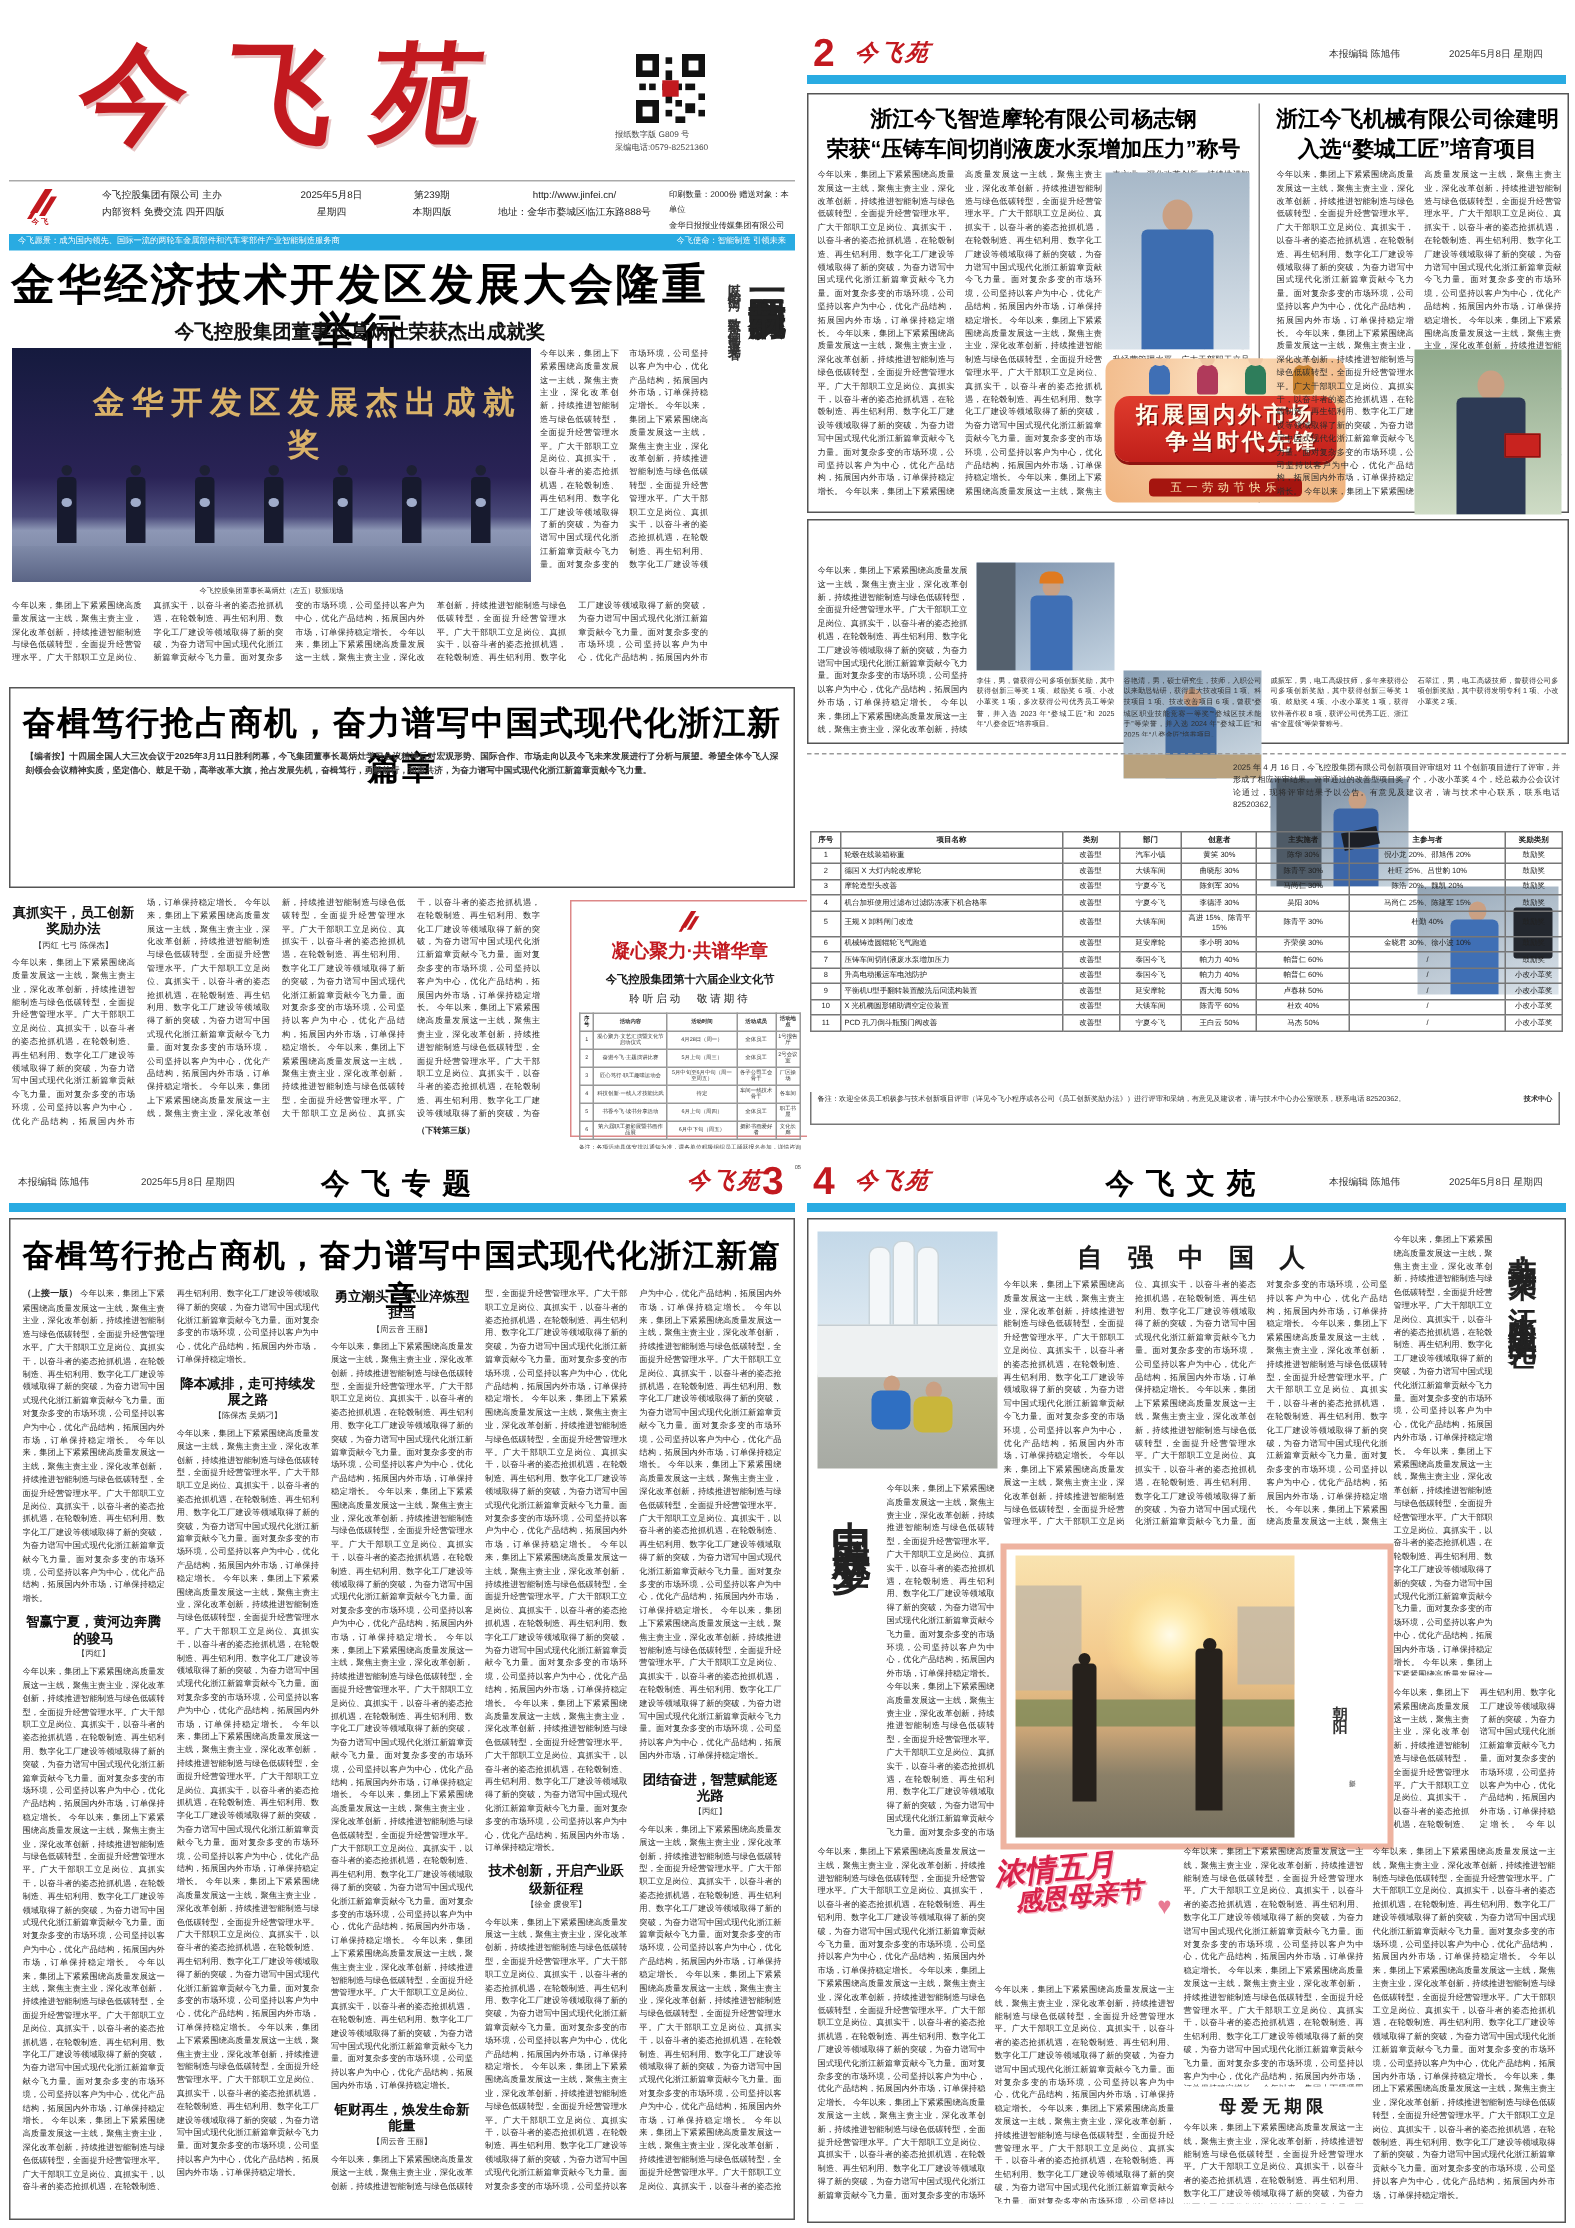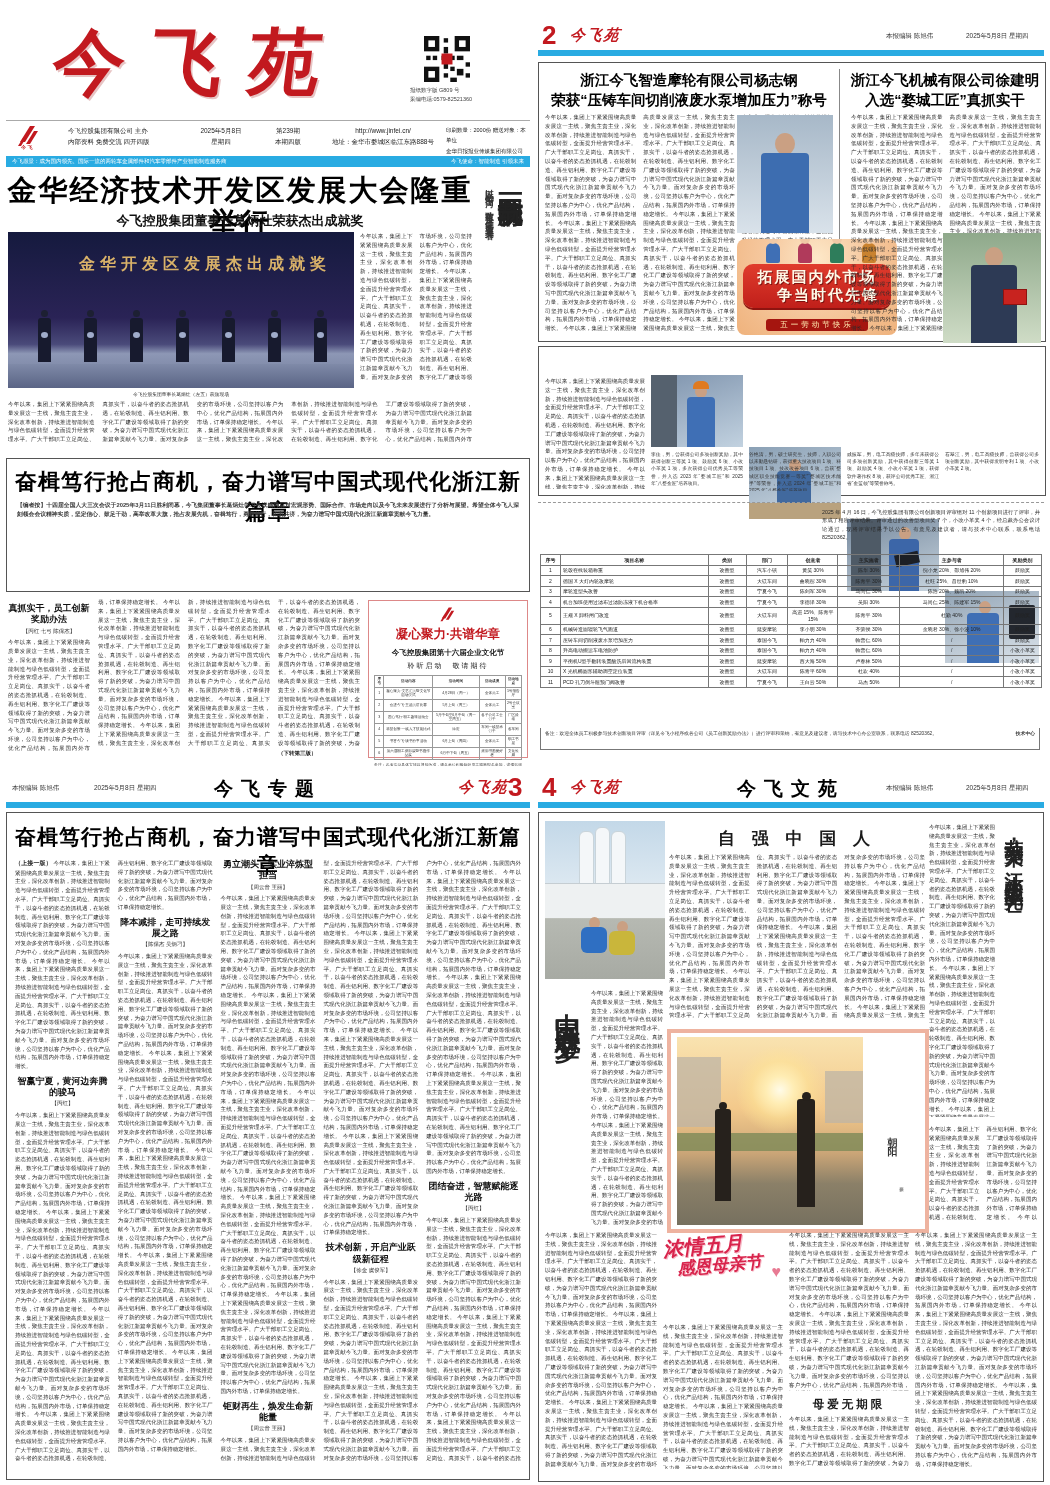--- a/index.html
+++ b/index.html
@@ -26,21 +26,21 @@
         letter-spacing:26px;transform:skewX(-7deg);line-height:1;text-shadow:2px 2px 0 rgba(160,20,20,.25);}
   .infotxt{font-size:6.5px;line-height:1.7;color:#222;}
   .slogan{font-size:5.5px;color:#fff;line-height:11px;white-space:nowrap;overflow:hidden;}
   
   .h1big{font-size:29px;font-weight:900;text-align:center;letter-spacing:2px;color:#000;line-height:1.15;}
   .h1sub{font-size:13px;font-weight:bold;text-align:center;color:#111;}
   .h2box{font-size:22px;font-weight:900;text-align:center;color:#000;letter-spacing:1px;}
   .h15{font-size:14.5px;font-weight:900;text-align:center;color:#000;line-height:1.35;}
   
   .stage{background:linear-gradient(180deg,#151a3e 0%,#2a2356 55%,#4a4a7a 72%,#8d97b5 78%,#6f7a99 100%);overflow:hidden;}
-  .stage-title{font-size:16px;font-weight:bold;color:#d9b269;letter-spacing:5px;text-align:center;
+  .stage-title{font-size:21px;font-weight:bold;color:#d9b269;letter-spacing:5px;text-align:center;
                font-family:Liberation Sans, sans-serif;padding-left:48px;}
   .fig{position:absolute;bottom:26px;width:13px;height:44px;background:#171a2e;border-radius:3px 3px 0 0;}
   .fig::before{content:"";position:absolute;top:-8px;left:3px;width:7px;height:7px;border-radius:50%;background:#1d2033;}
   .fig::after{content:"";position:absolute;top:14px;left:3px;width:7px;height:6px;border-radius:50%;background:#b9c7e6;opacity:.85;}
   
   .itable{width:100%;border-collapse:collapse;font-size:5px;color:#222;}
   .itable th,.itable td{border:1px solid #777;padding:1.5px 2px;text-align:center;line-height:1.3;}
   .itable th{font-weight:bold;}
   .itable td:nth-child(2){text-align:left;}
   .mtable{width:100%;border-collapse:collapse;font-size:3.6px;color:#333;}
@@ -64,21 +64,21 @@
   .mscript{font-family:"DejaVu Serif",serif;font-weight:900;font-style:italic;color:#d8234b;
            transform:rotate(-5deg);line-height:1.1;text-shadow:1px 1px 0 #f6b9c6;}
   
   .sunrise{background:linear-gradient(180deg,#f9e3b0 0%,#f3c98b 38%,#caa577 62%,#8b8068 78%,#76705f 100%);position:relative;overflow:hidden;}
   .sun{position:absolute;width:90px;height:90px;border-radius:50%;
        background:radial-gradient(circle,#fffbe8 0%,#ffedb4 22%,rgba(255,228,150,.55) 45%,rgba(255,228,150,0) 70%);}
   .sil{position:absolute;background:#26211c;border-radius:3px 3px 0 0;}
   .sil::before{content:"";position:absolute;top:-7px;left:25%;width:50%;padding-top:50%;border-radius:50%;background:#26211c;}
   .bld{position:absolute;background:rgba(190,180,165,.75);}
   
-  .culture{border:1px solid #d88;}
+  .culture{border:1px solid #d88;margin-left:12px;}
   .note4{font-size:3.8px;line-height:1.5;color:#444;text-align:justify;}
   .dashed{border-top:1px dashed #999;}
   .boxed{border:1px solid #555;}
 </style>
 </head>
 <body>
 
 <div id="canvas">
 
   <div class="page" style="left:6px;top:14px;width:524px;height:748px;">
@@ -280,21 +280,21 @@
         <span class="toon" style="left:78%;background:#c9822f;"></span>
         <div class="banner-red">
           <div class="banner-t" style="margin-top:4px;">拓展国内外市场</div>
           <div class="banner-t" style="margin-left:22px;">争当时代先锋</div>
         </div>
         <div class="ribbon">五一劳动节快乐</div>
       </div>
 
       <div class="abs h15" style="left:310px;top:8px;width:192px;">
         <div>浙江今飞机械有限公司徐建明</div>
-        <div>入选“婺城工匠”真抓实干</div>
+        <div>入选“婺城工匠”培育项目</div>
       </div>
       <div class="abs t c2" style="left:312px;top:50px;width:190px;height:222px;"><span>今年以来，集团上下紧紧围绕高质量发展这一主线，聚焦主责主业，深化改革创新，持续推进智能制造与绿色低碳转型，全面提升经营管理水平。广大干部职工立足岗位、真抓实干，以奋斗者的姿态抢抓机遇，在轮毂制造、再生铝利用、数字化工厂建设等领域取得了新的突破，为奋力谱写中国式现代化浙江新篇章贡献今飞力量。面对复杂多变的市场环境，公司坚持以客户为中心，优化产品结构，拓展国内外市场，订单保持稳定增长。 今年以来，集团上下紧紧围绕高质量发展这一主线，聚焦主责主业，深化改革创新，持续推进智能制造与绿色低碳转型，全面提升经营管理水平。广大干部职工立足岗位、真抓实干，以奋斗者的姿态抢抓机遇，在轮毂制造、再生铝利用、数字化工厂建设等领域取得了新的突破，为奋力谱写中国式现代化浙江新篇章贡献今飞力量。面对复杂多变的市场环境，公司坚持以客户为中心，优化产品结构，拓展国内外市场，订单保持稳定增长。 今年以来，集团上下紧紧围绕高质量发展这一主线，聚焦主责主业，深化改革创新，持续推进智能制造与绿色低碳转型，全面提升经营管理水平。广大干部职工立足岗位、真抓实干，以奋斗者的姿态抢抓机遇，在轮毂制造、再生铝利用、数字化工厂建设等领域取得了新的突破，为奋力谱写中国式现代化浙江新篇章贡献今飞力量。面对复杂多变的市场环境，公司坚持以客户为中心，优化产品结构，拓展国内外市场，订单保持稳定增长。 今年以来，集团上下紧紧围绕高质量发展这一主线，聚焦主责主业，深化改革创新，持续推进智能制造与绿色低碳转型，全面提升经营管理水平。广大干部职工立足岗位、真抓实干，以奋斗者的姿态抢抓机遇，在轮毂制造、再生铝利用、数字化工厂建设等领域取得了新的突破，为奋力谱写中国式现代化浙江新篇章贡献今飞力量。面对复杂多变的市场环境，公司坚持以客户为中心，优化产品结构，拓展国内外市场，订单保持稳定增长。 今年以来，集团上下紧紧围绕高质量发展这一主线，聚焦主责主业，深化改革创新，持续推进智能制造与绿色低碳转型，全面提升经营管理水平。广大干部职工立足岗位、真抓实干，以奋斗者的姿态抢抓机遇，在轮毂制造、再生铝利用、数字化工厂建设等领域取得了新的突破，为奋力谱写中国式现代化浙江新篇章贡献今飞力量。面对复杂多变的市场环境，公司坚持以客户为中心，优化产品结构，拓展国内外市场，订单保持稳定增长。 </span></div>
       <div class="abs ph" style="left:404px;top:52px;width:98px;height:110px;background:linear-gradient(180deg,#8fa98b,#cfdcc6);">
         <span class="head" style="left:42px;top:14px;width:18px;height:20px;"></span>
         <span class="person" style="left:28px;top:32px;width:46px;height:78px;background:#2d3a55;"></span>
         <span class="abs" style="left:60px;top:56px;width:22px;height:14px;background:#c8231f;border:1px solid #8e120f;"></span>
       </div>
     </div>
 
     <div class="abs boxed" style="left:0;top:332px;width:506px;height:148px;">

